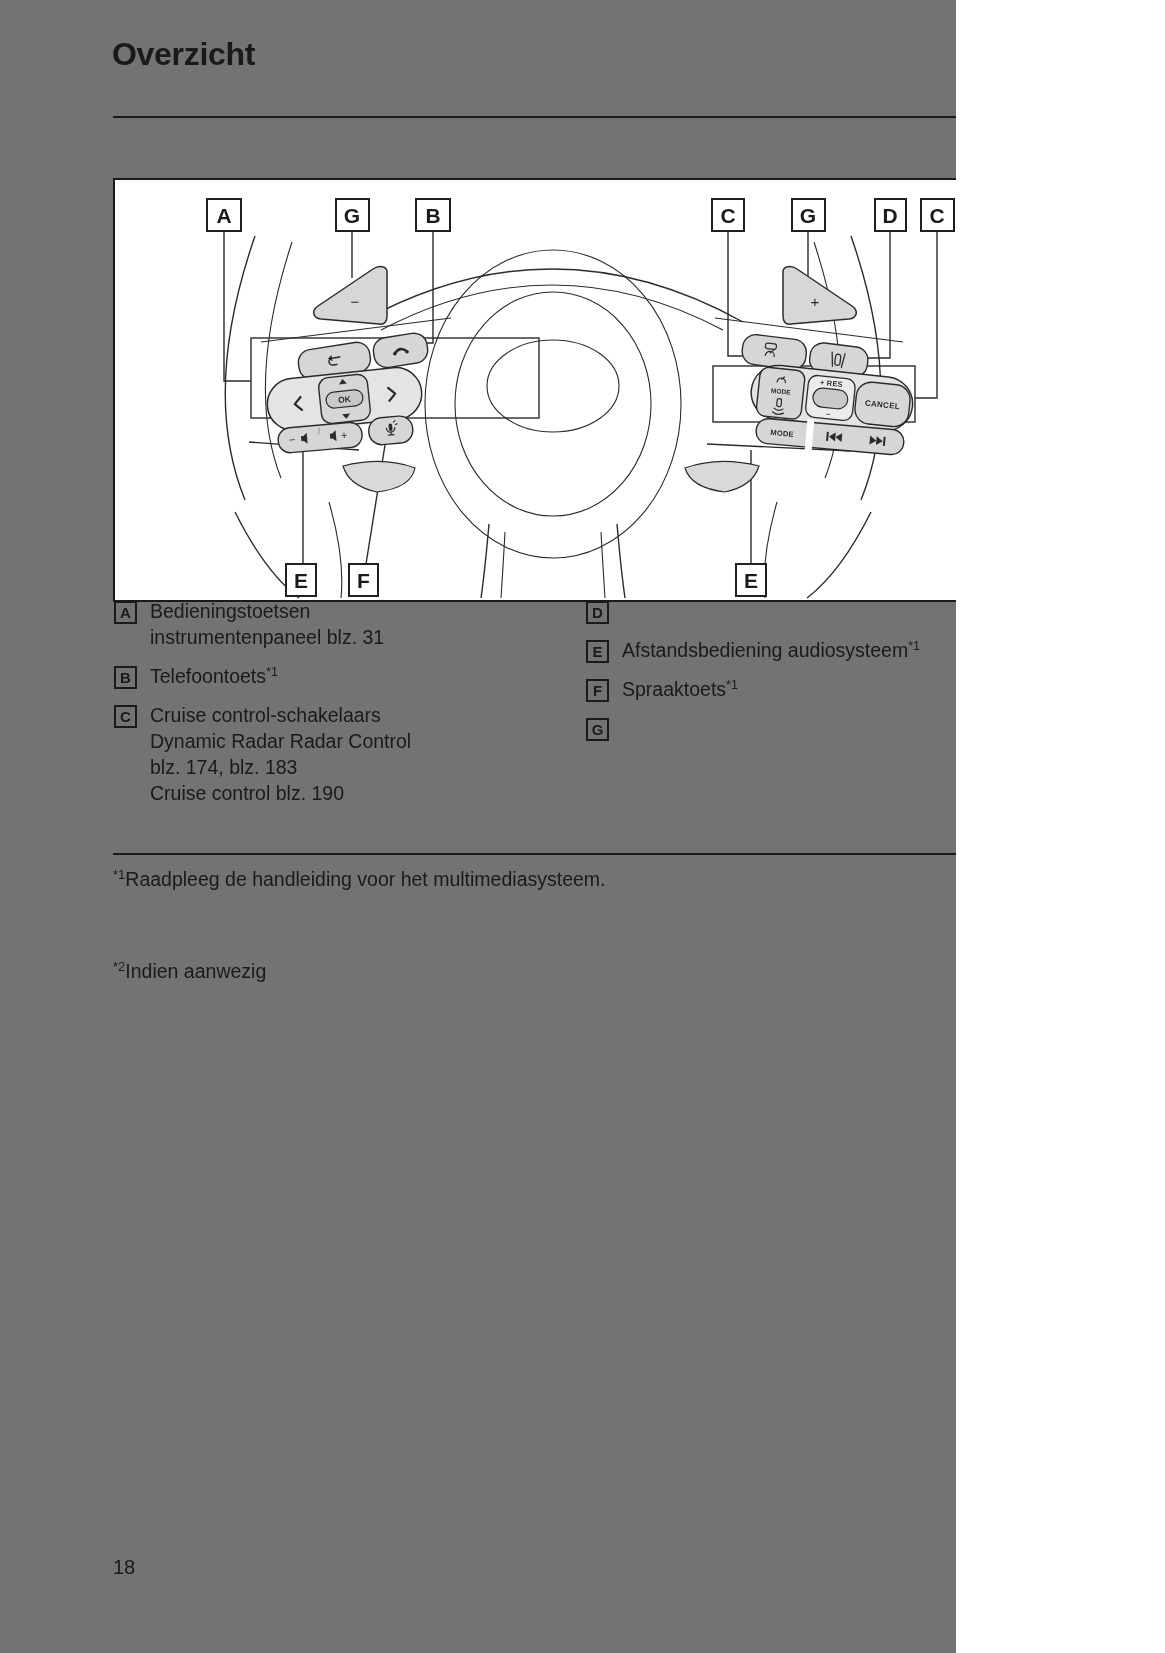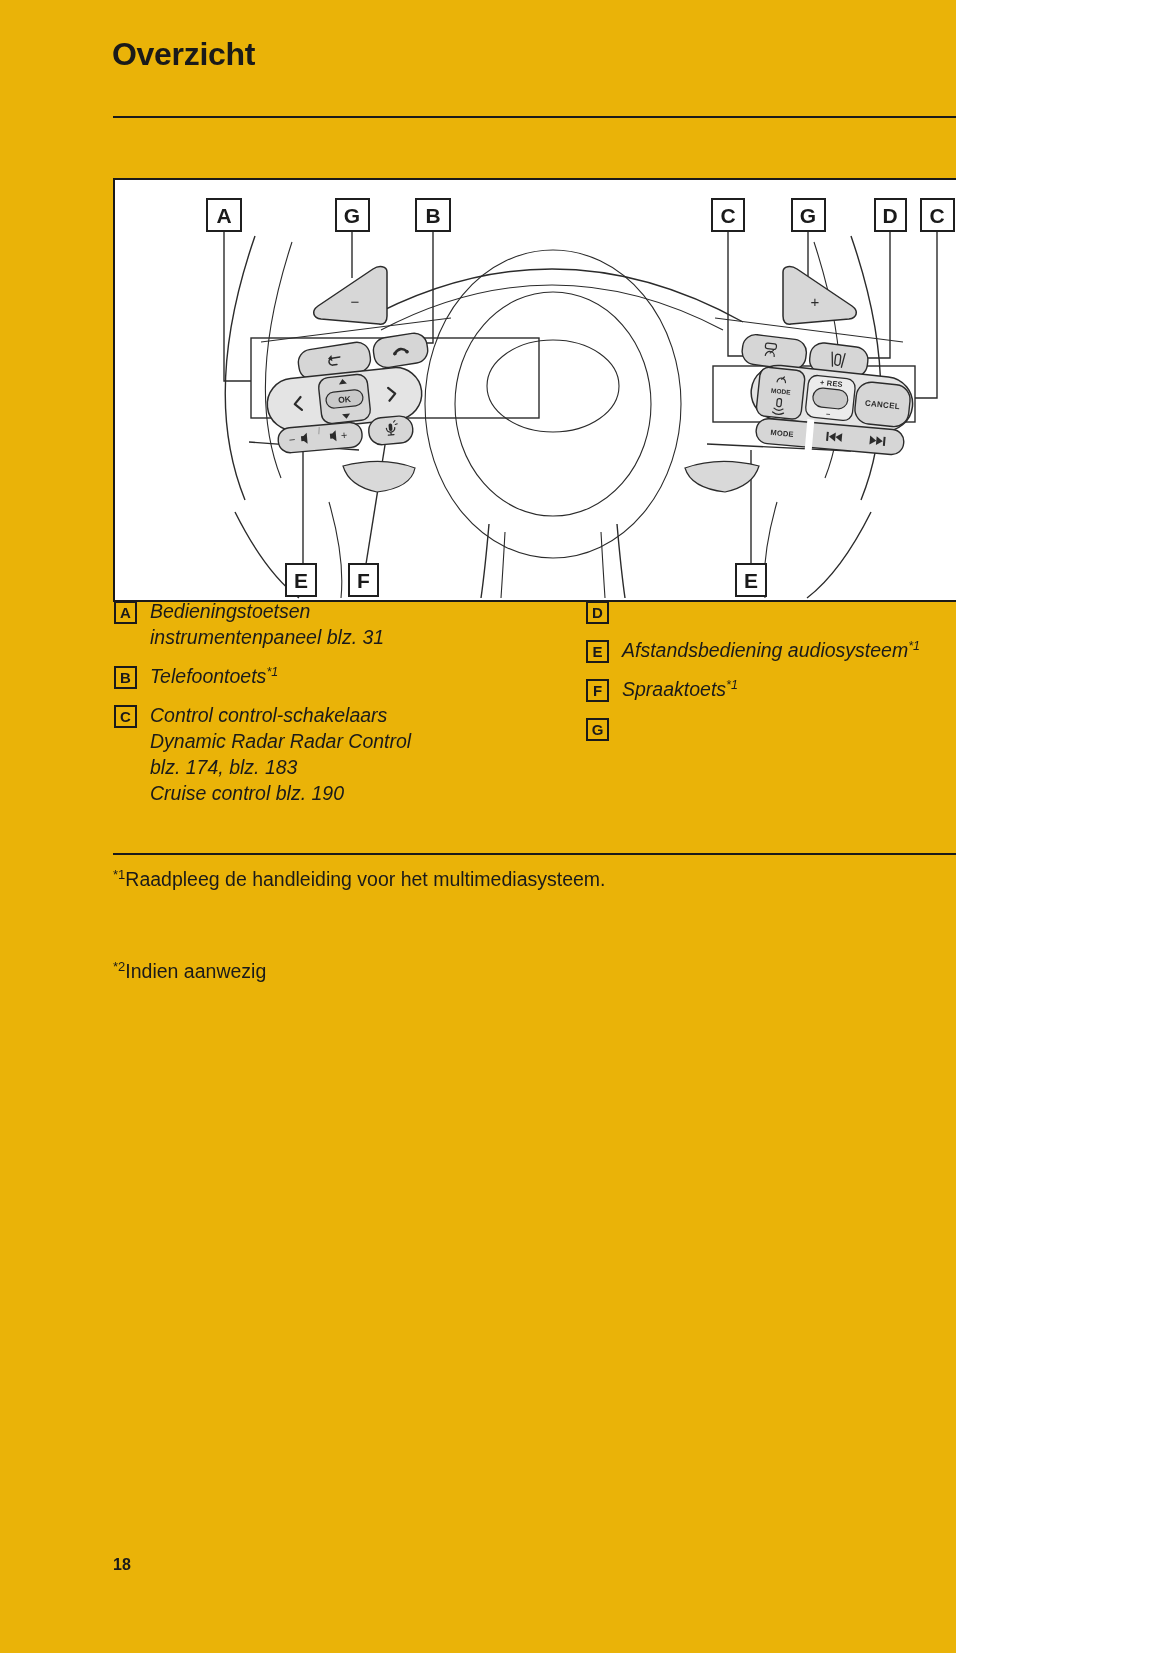--- a/index.html
+++ b/index.html
@@ -1,16 +1,16 @@
 <!DOCTYPE html>
 <html><head>
 <meta charset="utf-8">
 <style>
   html,body{margin:0;padding:0;background:#ffffff;}
-  .page{position:relative;width:956px;height:1653px;background:#eab308;overflow:hidden;
+  .page{position:relative;width:956px;height:1653px;background:#737373;overflow:hidden;
         font-family:"Liberation Sans",sans-serif;color:#1a1a1a;}
   .title{position:absolute;left:112px;top:36px;font-size:32px;font-weight:700;letter-spacing:-0.3px;}
   .rule{position:absolute;left:113px;width:880px;border-top:2px solid #1a1a1a;height:0;}
   .rule1{top:116px;}
   .rule2{top:853px;}
   .figure-box{position:absolute;left:113px;top:178px;width:880px;height:424px;
               border:2px solid #1a1a1a;box-sizing:border-box;background:#fff;}
   svg{display:block;}
   .ln{stroke:#2b2b2b;stroke-width:1.4;fill:none;}
   .ln-thin{stroke:#2b2b2b;stroke-width:1.1;fill:none;}
@@ -28,27 +28,27 @@
   .t-md{font:700 7.5px "Liberation Sans",sans-serif;fill:#2b2b2b;text-anchor:middle;letter-spacing:0.2px;}
   .t-cancel{font:700 8px "Liberation Sans",sans-serif;fill:#2b2b2b;text-anchor:middle;letter-spacing:0.3px;}
   .ico{stroke:#2b2b2b;stroke-width:1.5;fill:none;stroke-linecap:round;stroke-linejoin:round;}
   .ico-f{fill:#2b2b2b;stroke:none;}
   .legend{position:absolute;left:113px;top:598px;width:880px;display:flex;}
   .col-left{width:472px;}
   .col-right{flex:1;}
   .item{display:flex;margin-bottom:13px;}
   .key{flex:none;width:23px;height:23px;border:2px solid #1a1a1a;box-sizing:border-box;
        font-size:15px;font-weight:700;line-height:20px;text-align:center;margin:3px 13px 0 1px;}
-  .txt{font-size:19.5px;line-height:26px;font-style:italic;}
+  .txt{font-size:19.5px;line-height:26px;}
   .txt sup{font-size:12.5px;line-height:0;vertical-align:7px;}
   .footnote{position:absolute;left:113px;font-size:19.5px;}
   .footnote sup{font-size:13px;vertical-align:7px;line-height:0;}
   .fn1{top:868px;text-align:center;}
   .fn2{top:918px;margin-top:42px;}
-  .pagenum{position:absolute;left:113px;top:1556px;font-size:16px;font-weight:700;}
+  .pagenum{position:absolute;left:113px;top:1556px;font-size:20px;font-weight:400;}
 </style>
 </head>
 <body>
 
 <div class="page">
 
   <div class="title">Overzicht</div>
   <div class="rule rule1"></div>
 
   <div class="figure-box">
@@ -237,21 +237,21 @@
       </div>
       <div class="item">
         <span class="key">B</span>
         <div class="txt">
           <span>Telefoontoets</span><sup>*1</sup>
         </div>
       </div>
       <div class="item">
         <span class="key">C</span>
         <div class="txt">
-          <span>Control control-schakelaars</span><br>
+          <span>Cruise control-schakelaars</span><br>
           <span>Dynamic Radar Radar Control</span><br>
           <span>blz. 174, blz. 183</span><br>
           <span>Cruise control blz. 190</span>
         </div>
       </div>
     </div>
     <div class="col-right">
       <div class="item">
         <span class="key">D</span>
       </div>

